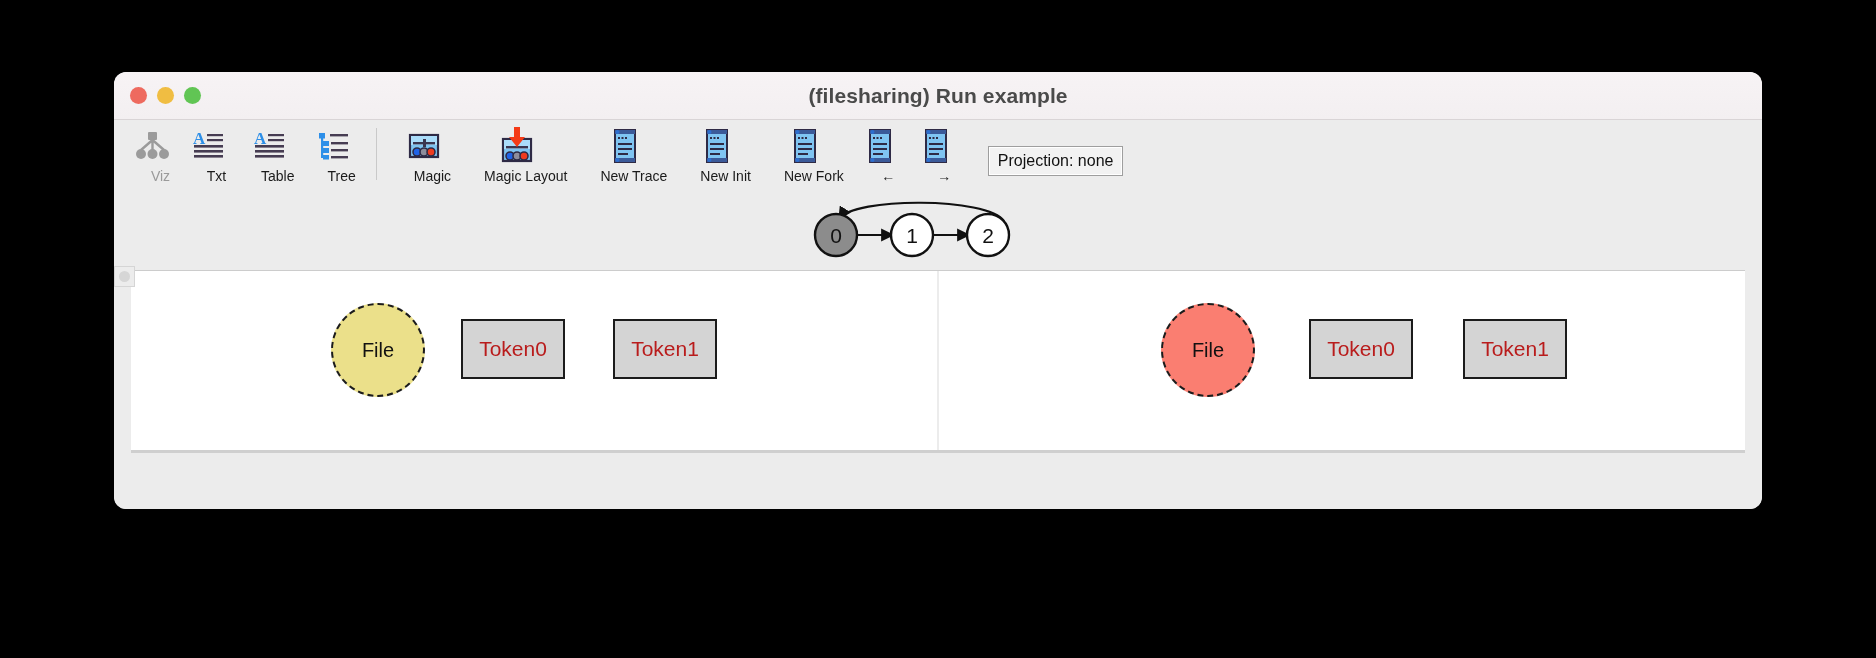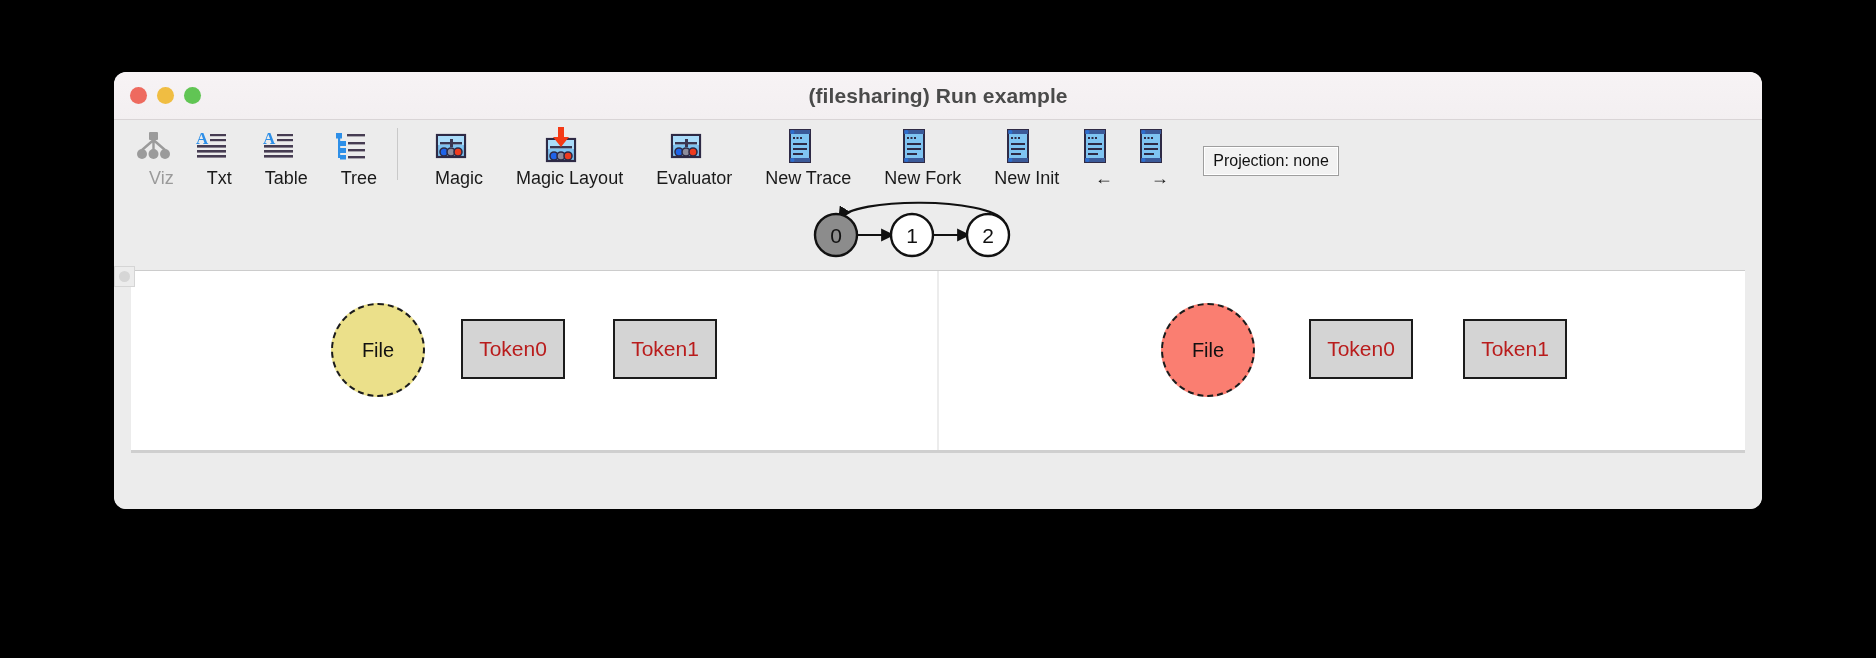--- a/index.html
+++ b/index.html
@@ -84,21 +84,21 @@
     cursor: default;
   }
   .tool .ticon {
     height: 40px;
     width: 40px;
     display: flex;
     align-items: center;
     justify-content: center;
   }
   .tool .tlabel {
-    font-size: 18px;
+    font-size: 14px;
     color: #1a1a1a;
     margin-top: 2px;
     white-space: nowrap;
     margin-left: 17px;
   }
   .tool.disabled .tlabel { color: #9a9a9a; }
 
   .tool-sep {
     width: 1px;
     height: 52px;
@@ -333,34 +333,20 @@
             <rect x="7" y="19" width="22" height="2.4" fill="#3a3550"></rect>
             <circle cx="11" cy="29" r="4" fill="#1f63e8" stroke="#2e2a45" stroke-width="1.6"></circle>
             <circle cx="18" cy="29" r="4" fill="#8d8d9c" stroke="#2e2a45" stroke-width="1.6"></circle>
             <circle cx="25" cy="29" r="4" fill="#ee3b1f" stroke="#2e2a45" stroke-width="1.6"></circle>
             <path d="M15 0 h6 v10 h5 l-8 10 l-8 -10 h5 z" fill="#f43a16"></path>
           </svg>
         </span>
         <span class="tlabel">Magic Layout</span>
       </div>
 
-      <div class="tool">
-        <span class="ticon">
-          <svg width="36" height="32" viewBox="0 0 36 32">
-            <rect x="4" y="5" width="28" height="22" fill="#7fc4f2" stroke="#2e2a45" stroke-width="2.2"></rect>
-            <rect x="5" y="6" width="26" height="9" fill="#aadcfa"></rect>
-            <rect x="7" y="12" width="22" height="2.4" fill="#3a3550"></rect>
-            <rect x="17" y="9" width="3" height="8" fill="#3a3550"></rect>
-            <circle cx="11" cy="22" r="4" fill="#1f63e8" stroke="#2e2a45" stroke-width="1.6"></circle>
-            <circle cx="18" cy="22" r="4" fill="#8d8d9c" stroke="#2e2a45" stroke-width="1.6"></circle>
-            <circle cx="25" cy="22" r="4" fill="#ee3b1f" stroke="#2e2a45" stroke-width="1.6"></circle>
-          </svg>
-        </span>
-        <span class="tlabel">Evaluator</span>
-      </div>
 
 
       <div class="tool">
         <span class="ticon">
           <svg width="30" height="38" viewBox="0 0 30 38">
             <rect x="5" y="3" width="20" height="32" fill="#7fc4f2" stroke="#2e2a45" stroke-width="2"></rect>
             <path d="M5 3 h20 v4 h-20 z" fill="#3b5a99"></path>
             <path d="M5 31 h20 v4 h-20 z" fill="#3b5a99"></path>
             <circle cx="7.5" cy="5" r="2" fill="#2d6fd0"></circle>
             <circle cx="7.5" cy="33" r="2" fill="#2d6fd0"></circle>
@@ -384,40 +370,40 @@
             <circle cx="7.5" cy="5" r="2" fill="#2d6fd0"></circle>
             <circle cx="7.5" cy="33" r="2" fill="#2d6fd0"></circle>
             <rect x="8" y="10" width="2" height="2" fill="#2e2a45"></rect>
             <rect x="11.5" y="10" width="2" height="2" fill="#2e2a45"></rect>
             <rect x="15" y="10" width="2" height="2" fill="#2e2a45"></rect>
             <rect x="8" y="16" width="14" height="2" fill="#2e2a45"></rect>
             <rect x="8" y="21" width="14" height="2" fill="#2e2a45"></rect>
             <rect x="8" y="26" width="10" height="2" fill="#2e2a45"></rect>
           </svg>
         </span>
-        <span class="tlabel">New Fork</span>
+        <span class="tlabel">New Init</span>
       </div>
 
       <div class="tool">
         <span class="ticon">
           <svg width="30" height="38" viewBox="0 0 30 38">
             <rect x="5" y="3" width="20" height="32" fill="#7fc4f2" stroke="#2e2a45" stroke-width="2"></rect>
             <path d="M5 3 h20 v4 h-20 z" fill="#3b5a99"></path>
             <path d="M5 31 h20 v4 h-20 z" fill="#3b5a99"></path>
             <circle cx="7.5" cy="5" r="2" fill="#2d6fd0"></circle>
             <circle cx="7.5" cy="33" r="2" fill="#2d6fd0"></circle>
             <rect x="8" y="10" width="2" height="2" fill="#2e2a45"></rect>
             <rect x="11.5" y="10" width="2" height="2" fill="#2e2a45"></rect>
             <rect x="15" y="10" width="2" height="2" fill="#2e2a45"></rect>
             <rect x="8" y="16" width="14" height="2" fill="#2e2a45"></rect>
             <rect x="8" y="21" width="14" height="2" fill="#2e2a45"></rect>
             <rect x="8" y="26" width="10" height="2" fill="#2e2a45"></rect>
           </svg>
         </span>
-        <span class="tlabel">New Init</span>
+        <span class="tlabel">New Fork</span>
       </div>
 
       <div class="tool">
         <span class="ticon">
           <svg width="30" height="38" viewBox="0 0 30 38">
             <rect x="5" y="3" width="20" height="32" fill="#7fc4f2" stroke="#2e2a45" stroke-width="2"></rect>
             <path d="M5 3 h20 v4 h-20 z" fill="#3b5a99"></path>
             <path d="M5 31 h20 v4 h-20 z" fill="#3b5a99"></path>
             <circle cx="7.5" cy="5" r="2" fill="#2d6fd0"></circle>
             <circle cx="7.5" cy="33" r="2" fill="#2d6fd0"></circle>

